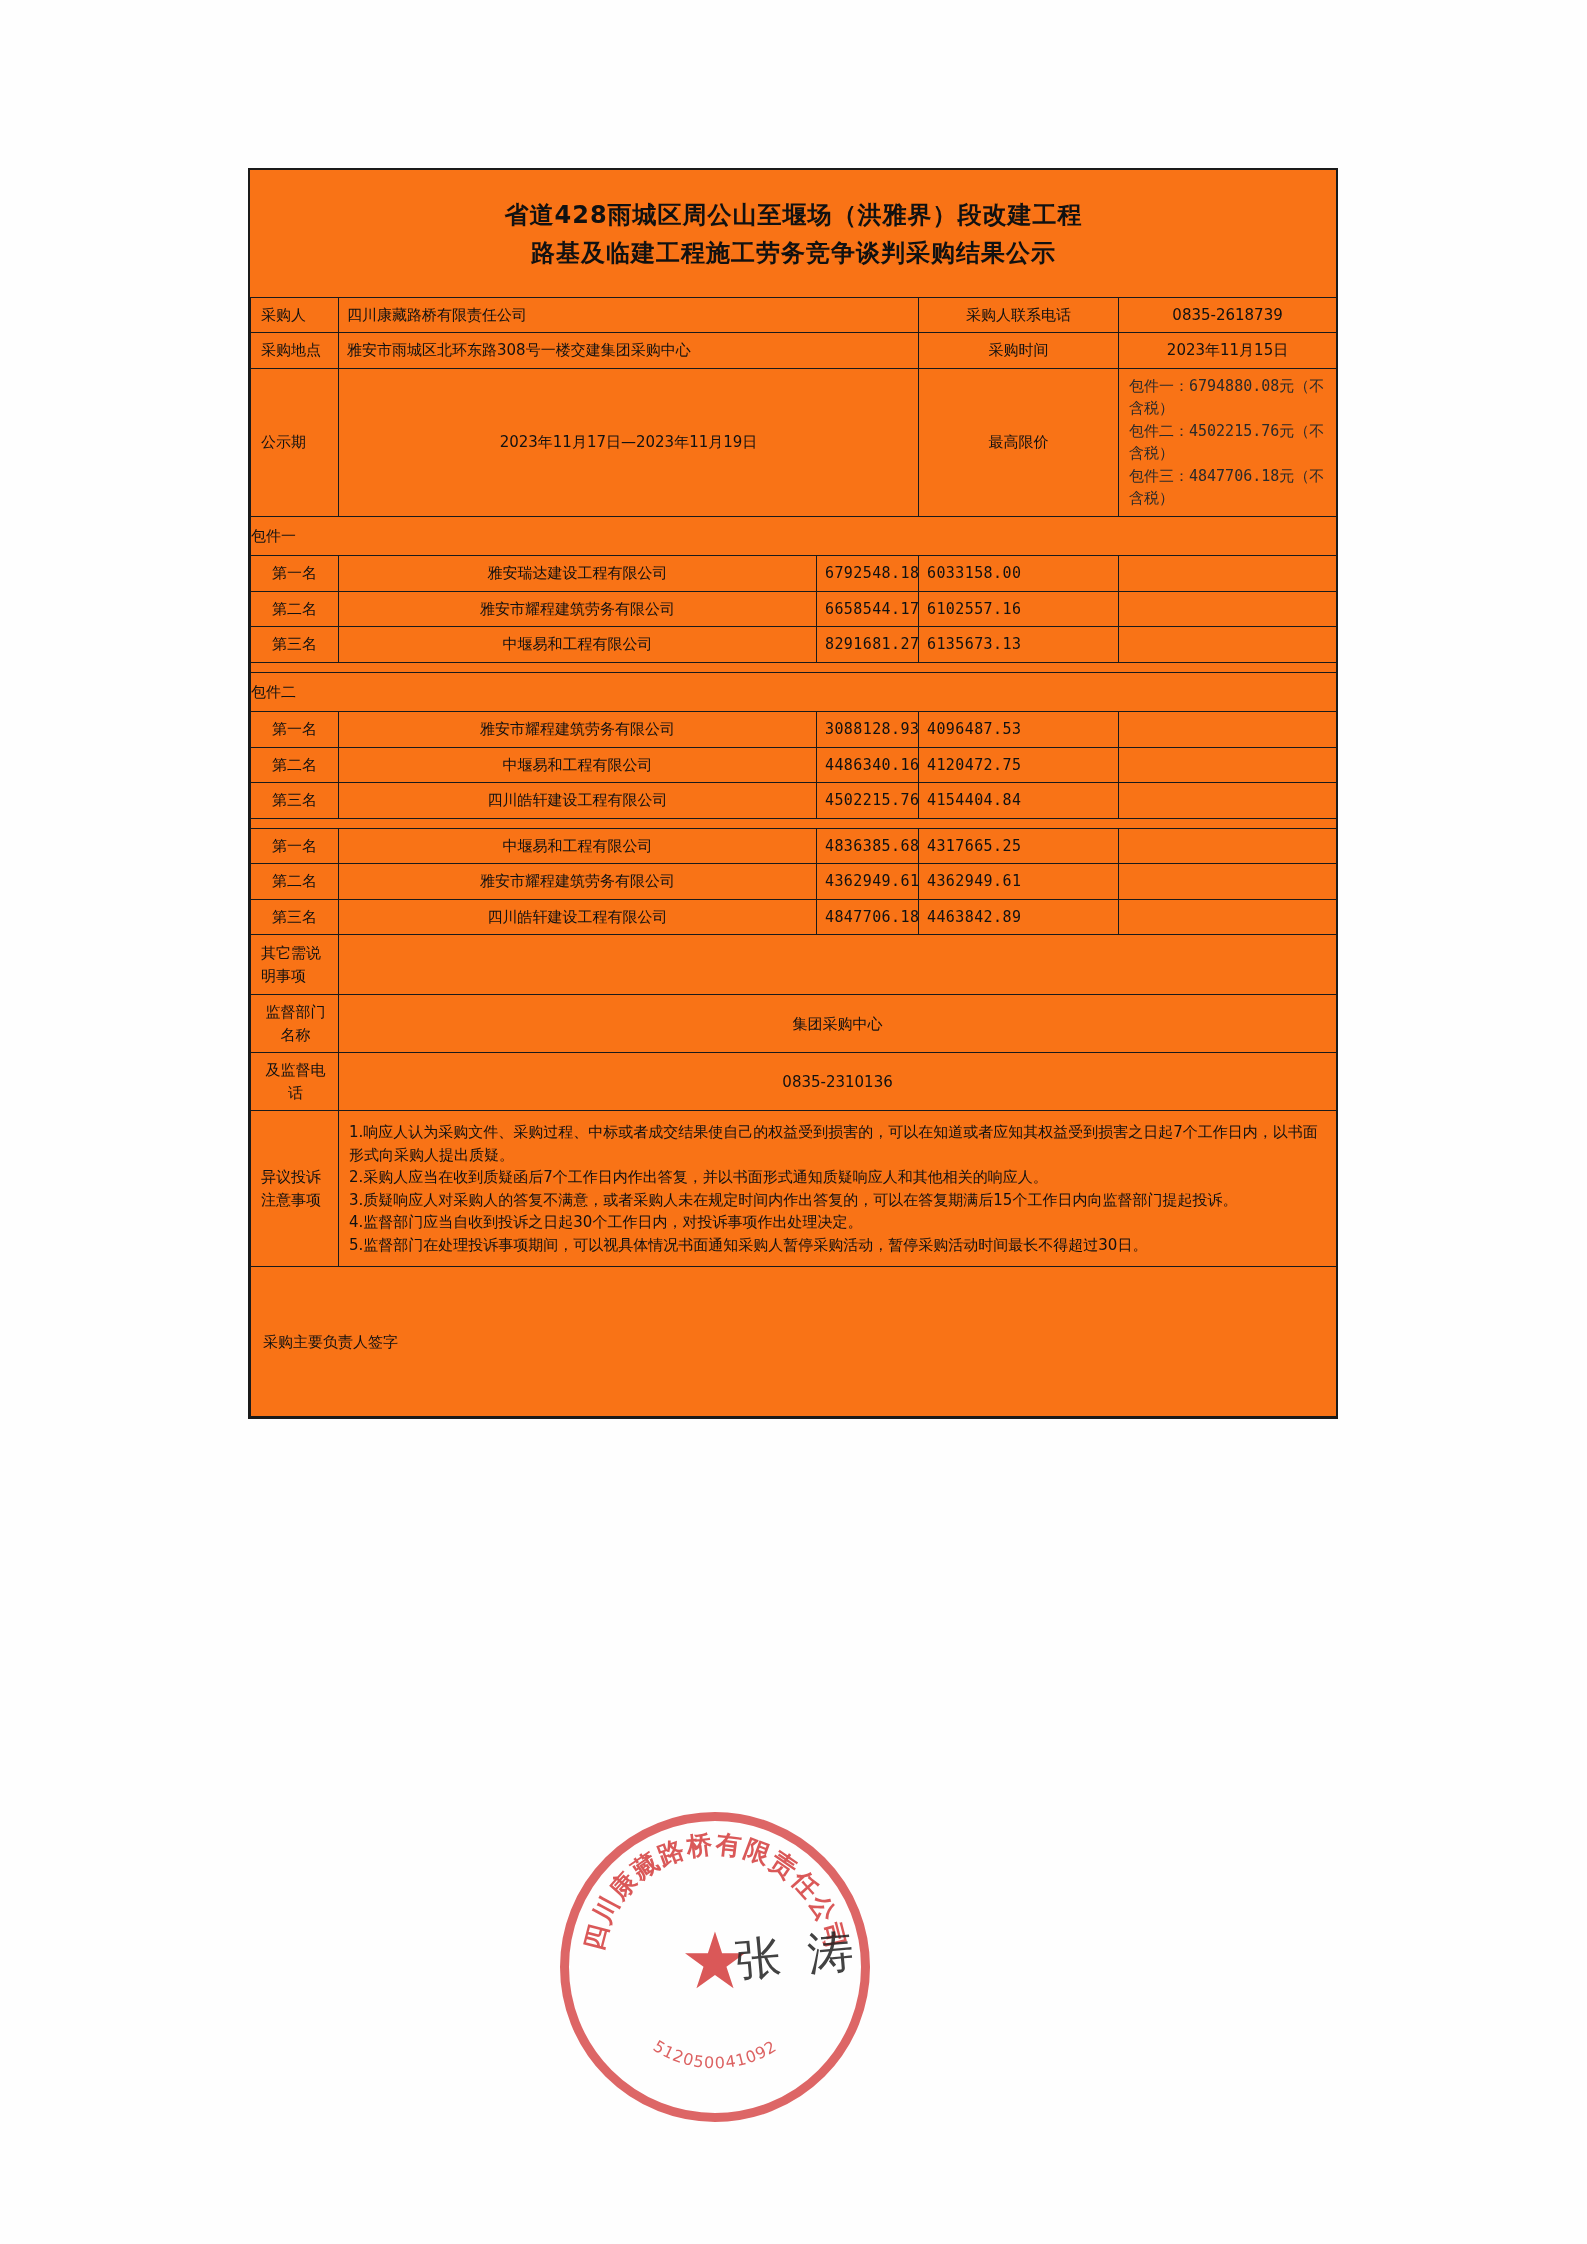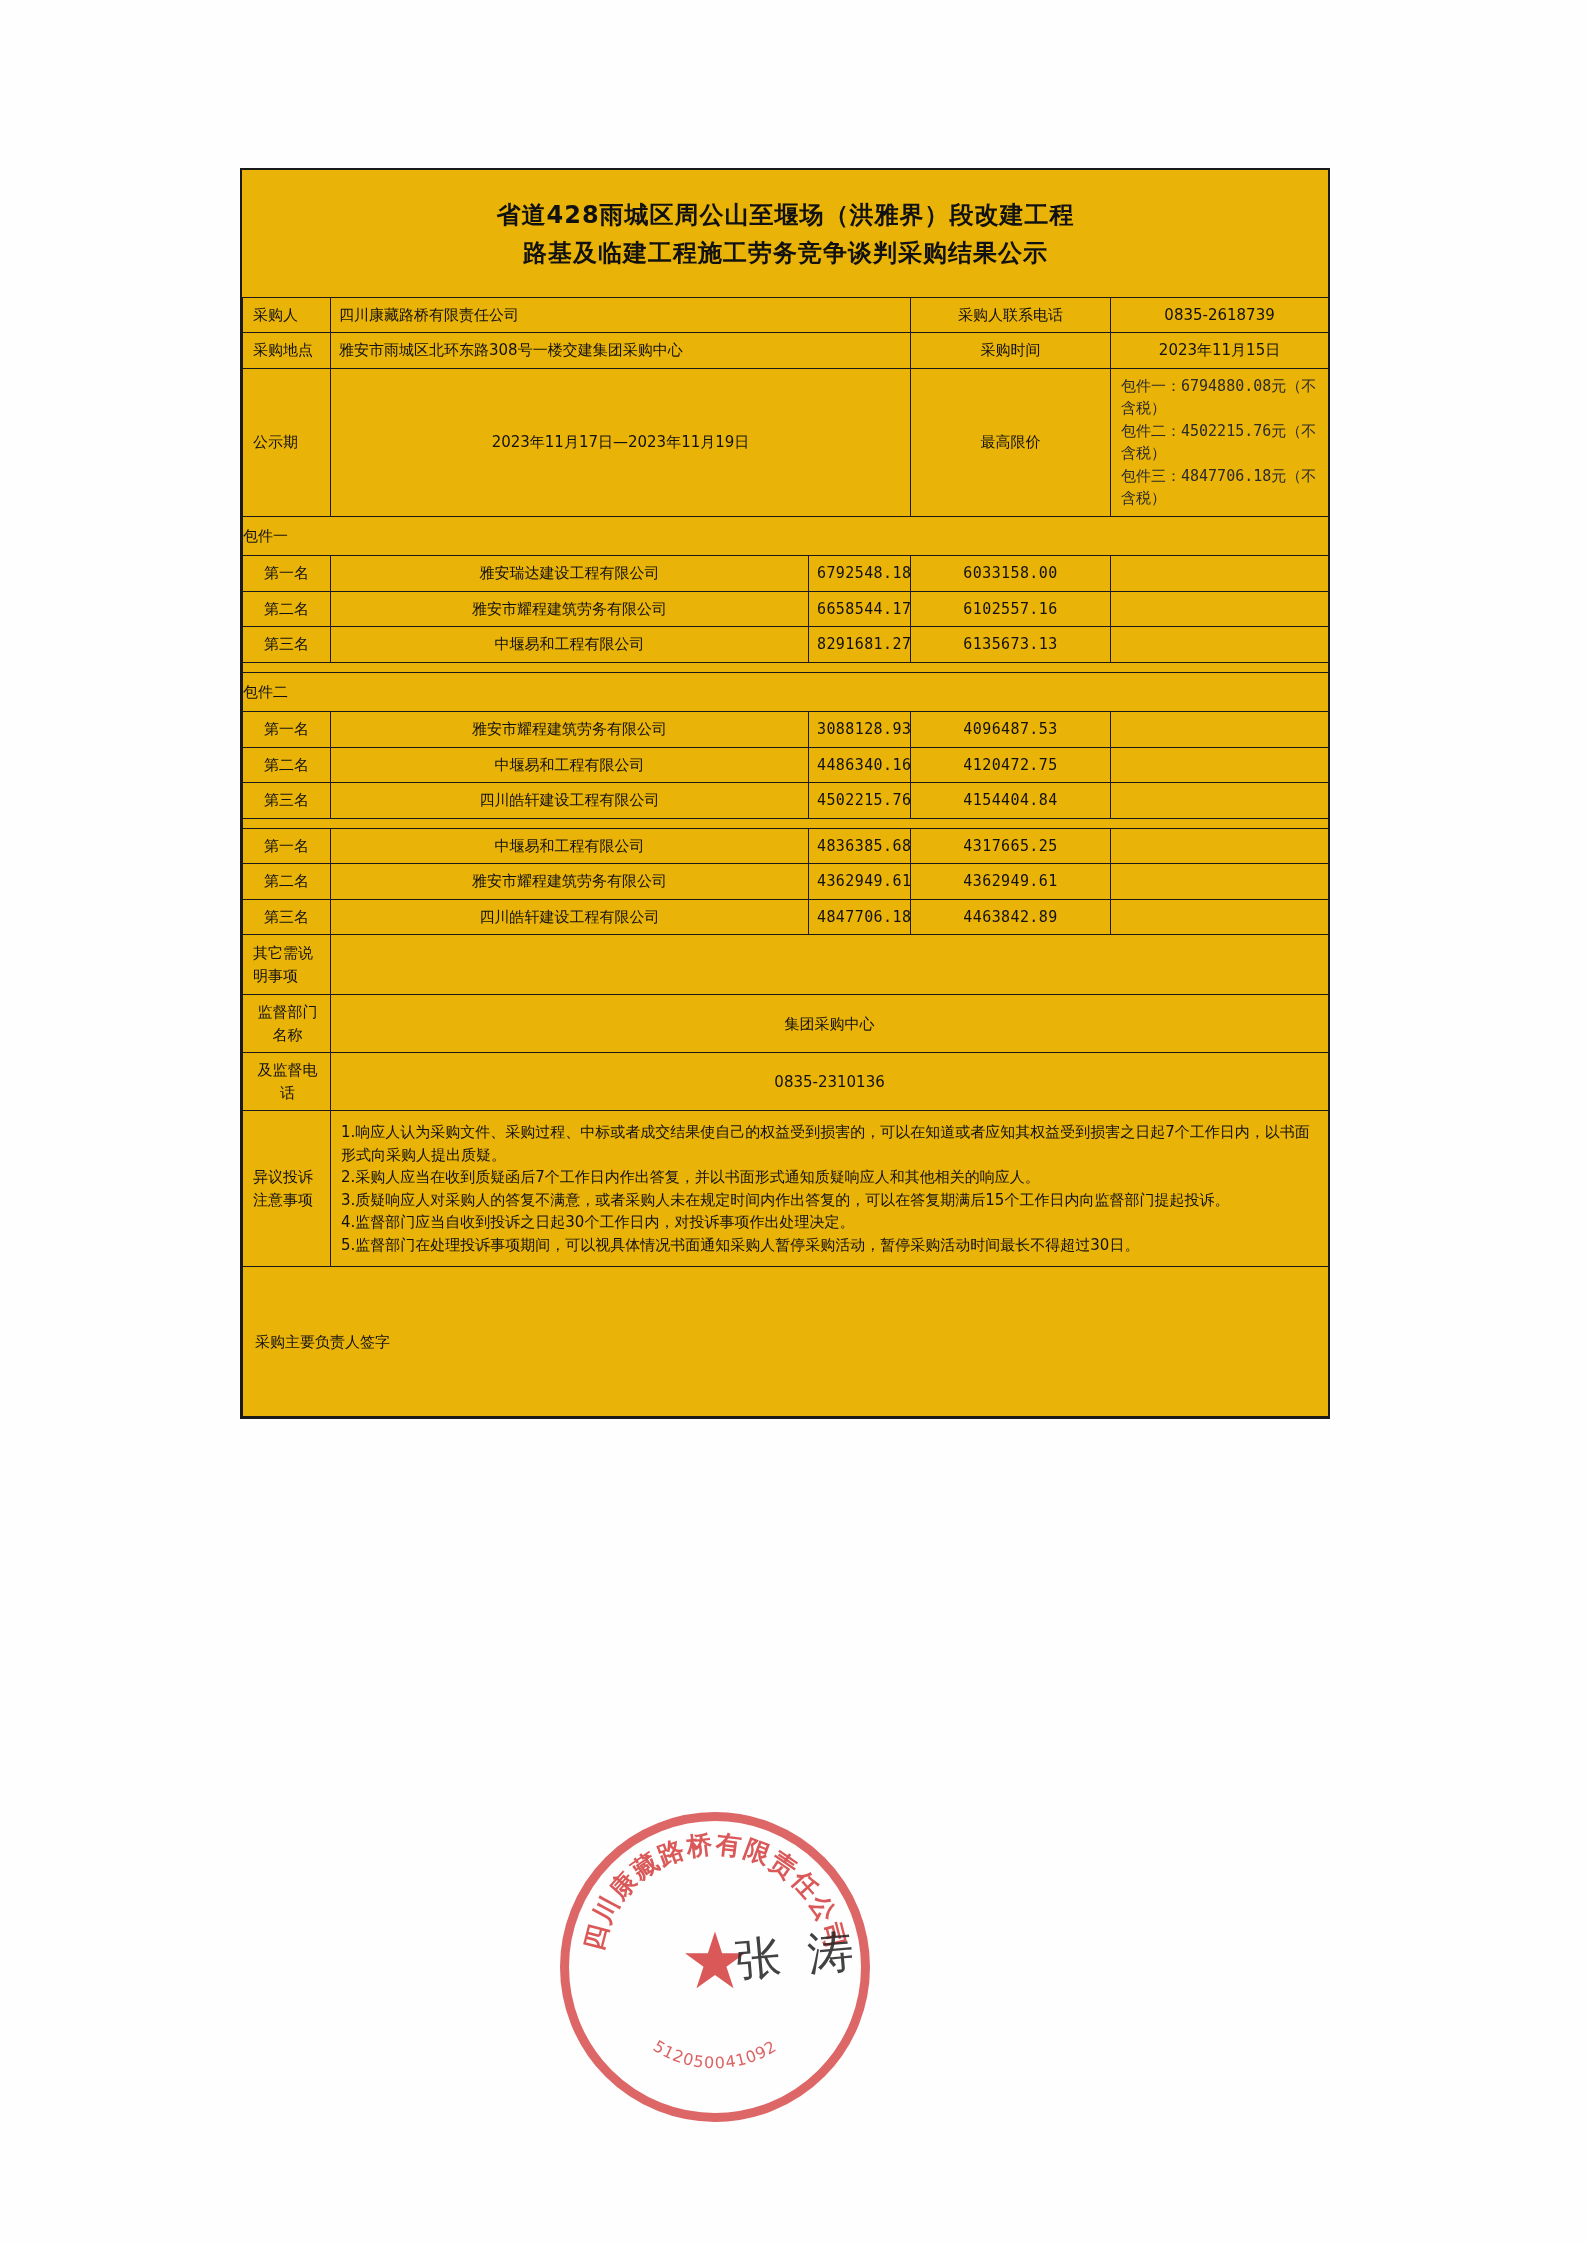--- a/index.html
+++ b/index.html
@@ -17,26 +17,26 @@
   }
   .page {
     position: absolute;
     left: 0; top: 0;
     width: 1587px;
     height: 2244px;
     background: #fefefe;
   }
   .doc {
     position: absolute;
-    left: 240px;
+    left: 248px;
     top: 168px;
     width: 1090px;
     border: 2px solid #1a1a1a;
     box-sizing: border-box;
-    background: #eab308;
+    background: #f97316;
   }
   table.main {
     border-collapse: collapse;
     width: 100%;
     table-layout: fixed;
   }
   table.main td {
     border: 1px solid #1a1a1a;
     padding: 6px 8px;
     font-size: 15px;
@@ -57,21 +57,21 @@
     font-family: "DejaVu Sans", "Liberation Sans", sans-serif;
   }
   .lbl {
     text-align: left;
     width: 88px;
     padding-left: 10px !important;
   }
   .ctr { text-align: center; }
   .lft { text-align: left; }
   .num {
-    text-align: center;
+    text-align: left;
     font-family: "DejaVu Sans Mono", "Liberation Mono", monospace;
     font-size: 15px;
     letter-spacing: 0.4px;
   }
   .pkg-row td {
     text-align: left;
     font-size: 15px;
     padding: 8px 0 !important;
   }
   .pkg-sep td {

